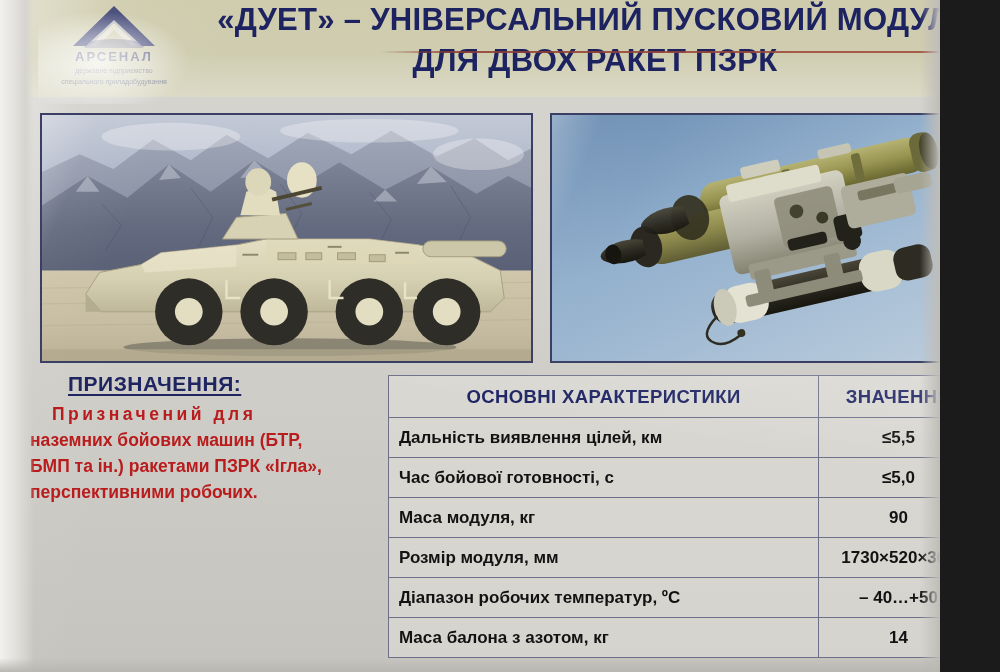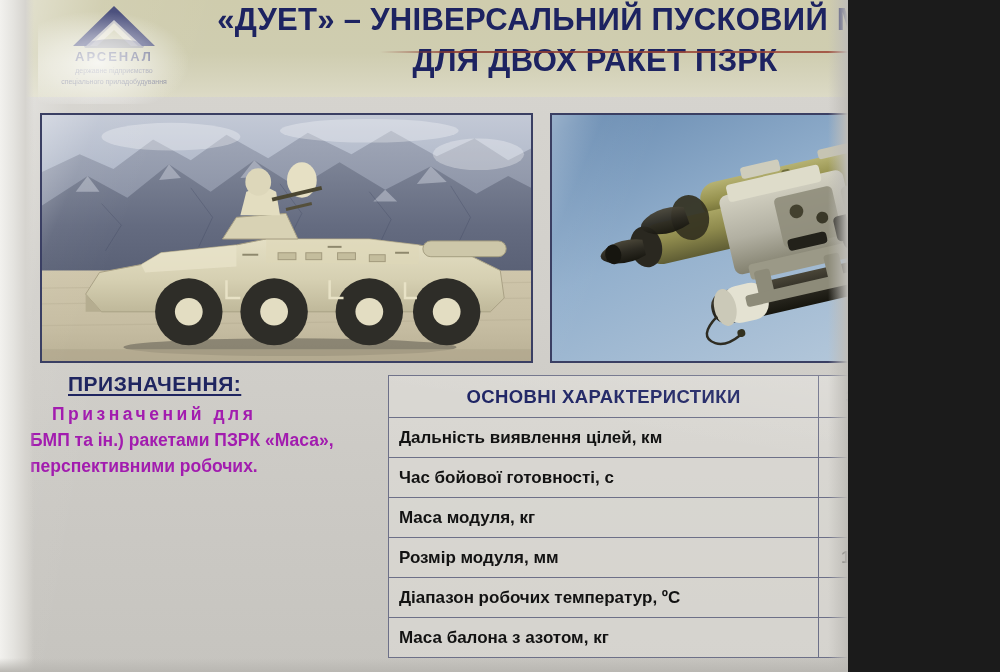--- a/index.html
+++ b/index.html
@@ -1,19 +1,19 @@
 <!DOCTYPE html>
 <html><head>
 <meta charset="utf-8">
 <style>
   html,body{margin:0;padding:0;background:#1b1b1b;}
   body{font-family:"Liberation Sans","DejaVu Sans",sans-serif;}
 
   #poster{
-    position:relative;width:848px;height:672px;overflow:hidden;
+    position:relative;width:940px;height:672px;overflow:hidden;
     background:#cfcdc8;
   }
 
   
   .paper{
     position:absolute;inset:0;
     background:
       linear-gradient(100deg, rgba(255,255,255,.55) 0%, rgba(255,255,255,.05) 9%, rgba(255,255,255,0) 18%),
       linear-gradient(180deg,#d7d5d0 0%,#d2d0cb 45%,#cbc9c4 75%,#c6c4bf 100%);
   }
@@ -81,21 +81,21 @@
     position:absolute;inset:0;pointer-events:none;
     background:linear-gradient(112deg, rgba(255,255,255,.30) 0%, rgba(255,255,255,.04) 10%, rgba(255,255,255,0) 22%);
   }
 
   
   .purpose{position:absolute;left:30px;top:372px;width:350px;color:#1f2560;}
   .purpose h2{
     margin:0 0 6px 0;font-size:21px;font-weight:bold;letter-spacing:.5px;
     text-decoration:underline;text-underline-offset:3px;padding-left:38px;
   }
-  .purpose p{margin:0;font-size:17.5px;font-weight:bold;line-height:1.48;color:#a21caf;}
+  .purpose p{margin:0;font-size:17.5px;font-weight:bold;line-height:1.48;color:#b91c1c;}
   .purpose .pl{display:block;}
   .purpose .pl.indent{letter-spacing:3.5px;padding-left:22px;}
 
   
   .spec-table{
     position:absolute;left:388px;top:375px;width:590px;
     border-collapse:collapse;table-layout:fixed;
     background:rgba(226,224,219,.55);
   }
   .spec-table col.c1{width:430px;}
@@ -341,21 +341,22 @@
       </g>
       <rect width="428" height="250" fill="none"></rect>
     </svg>
     <div class="photo-glare"></div>
   </div>
 
   <div class="purpose">
     <h2>ПРИЗНАЧЕННЯ:</h2>
     <p>
       <span class="pl indent">Призначений  для</span>
-      <span class="pl">БМП та ін.) ракетами ПЗРК «Маса»,</span>
+      <span class="pl">наземних бойових машин (БТР,</span>
+      <span class="pl">БМП та ін.) ракетами ПЗРК «Ігла»,</span>
       <span class="pl">перспективними робочих.</span>
     </p>
   </div>
 
   <table class="spec-table">
     <colgroup>
         <col class="c1">
         <col class="c2">
       </colgroup>
     <thead>

